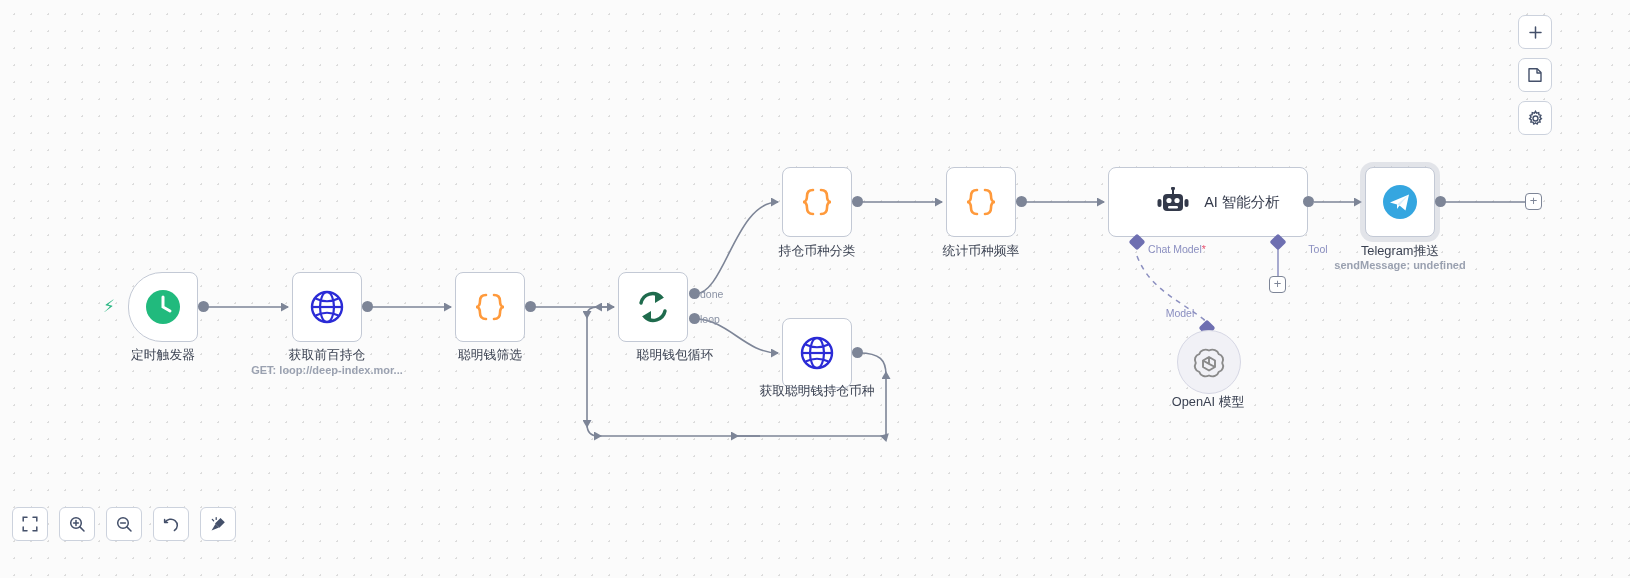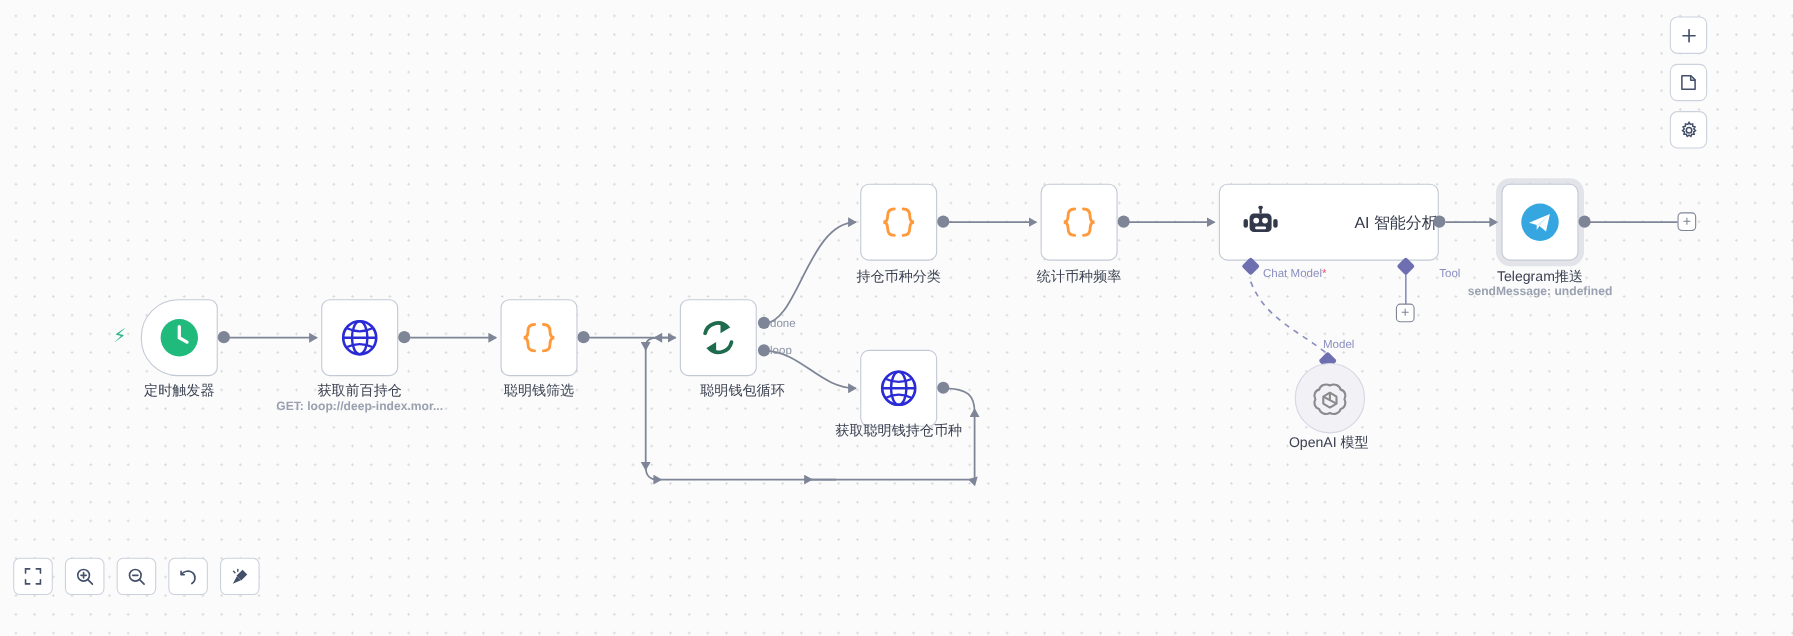--- a/index.html
+++ b/index.html
@@ -41,21 +41,21 @@
   }
   .node-sq { width: 70px; height: 70px; }
 
   .node-trigger {
     width: 70px; height: 70px;
     border-radius: 34px 8px 8px 34px;
   }
 
   .node-wide {
     width: 200px; height: 70px;
-    justify-content: space-between;
+    justify-content: center;
     padding-left: 20px;
     border-radius: 8px;
   }
   .node-wide .agent-label {
     margin-left: 14px;
     font-size: 14.5px;
     color: #33394a;
     white-space: nowrap;
   }
 
@@ -352,21 +352,21 @@
       <circle cx="19" cy="19" r="15" stroke="#2b2bd6" stroke-width="2.4" fill="none"></circle>
       <ellipse cx="19" cy="19" rx="7" ry="15" stroke="#2b2bd6" stroke-width="2.2" fill="none"></ellipse>
       <line x1="4" y1="19" x2="34" y2="19" stroke="#2b2bd6" stroke-width="2.2"></line>
       <path d="M7.5 10.5 Q19 16 30.5 10.5" stroke="#2b2bd6" stroke-width="2" fill="none"></path>
       <path d="M7.5 27.5 Q19 22 30.5 27.5" stroke="#2b2bd6" stroke-width="2" fill="none"></path>
     </svg>
   </div>
   <div class="port-out" style="left:852px; top:347px;"></div>
   <div class="node-caption" style="left:817px; top:383px;">获取聪明钱持仓币种</div>
 
-  <div class="sub-label" style="left:1177px; top:307px;">Model</div>
+  <div class="sub-label" style="left:1140px; top:307px;">Model</div>
   <div class="diamond" style="left:1201px; top:322px;"></div>
   <div class="node-circle" style="left:1177px; top:330px;">
     <svg width="34" height="34" viewBox="0 0 34 34">
       <g stroke="#8a8a8a" stroke-width="1.9" fill="none" stroke-linejoin="round">
         <path d="M17 5.5 C21 3.4 25.6 5.2 26.8 9.2 C30.6 10.1 32.3 14.6 30.2 18
                  C32.3 21.4 30.6 25.9 26.8 26.8 C25.6 30.8 21 32.6 17 30.5
                  C13 32.6 8.4 30.8 7.2 26.8 C3.4 25.9 1.7 21.4 3.8 18
                  C1.7 14.6 3.4 10.1 7.2 9.2 C8.4 5.2 13 3.4 17 5.5 Z"></path>
         <path d="M17 12 L23 15.5 L23 22 L17 25.5 L11 22 L11 15.5 Z"></path>
         <path d="M17 12 L17 18.8 L23 22 M11 15.5 L17 18.8"></path>

